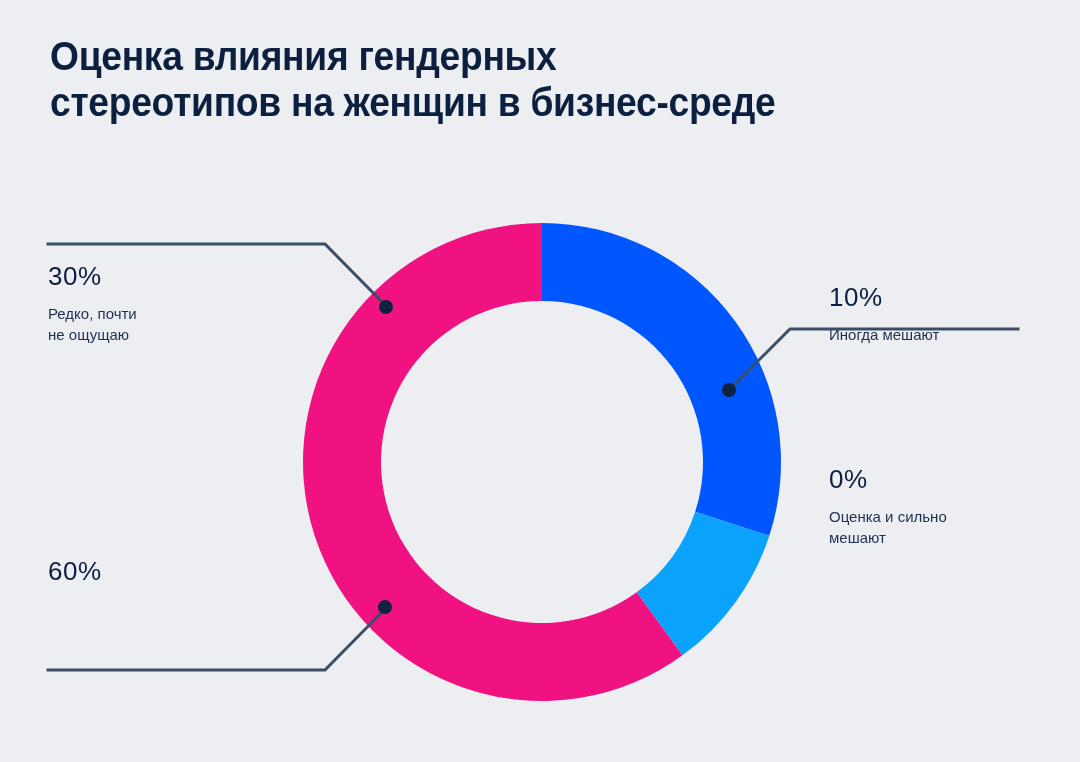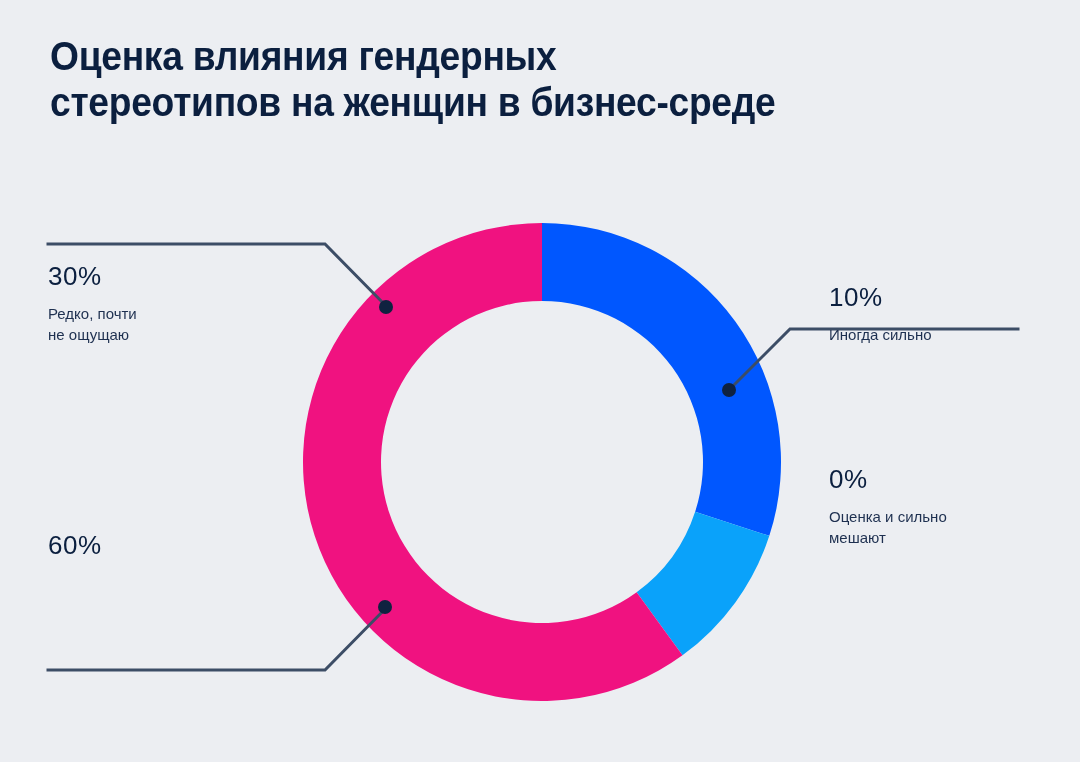--- a/index.html
+++ b/index.html
@@ -64,21 +64,21 @@
     color: #1E2F४7;
     color: #1E3050;
     font-size: 15px;
     font-weight: 400;
     line-height: 21px;
     margin-top: 6px;
     white-space: pre-line;
   }
 
   #callout-rarely   { left: 48px;  top: 255px; }
-  #callout-never    { left: 48px;  top: 524px; }
+  #callout-never    { left: 48px;  top: 550px; }
   #callout-sometimes{ left: 829px; top: 248px; margin-top: 28px; }
   #callout-often    { left: 829px; top: 458px; }
 
   
   #leaders {
     position: absolute;
     left: 0;
     top: 0;
     width: 1080px;
     height: 762px;
@@ -121,21 +121,21 @@
     <div class="desc">Редко, почти
 не ощущаю</div>
   </div>
 
   <div class="callout" id="callout-never">
     <div class="pct">60%</div>
   </div>
 
   <div class="callout" id="callout-sometimes">
     <div class="pct">10%</div>
-    <div class="desc">Иногда сильно</div>
+    <div class="desc">Иногда мешают</div>
   </div>
 
   <div class="callout" id="callout-often">
     <div class="pct">0%</div>
     <div class="desc">Оценка и сильно
 мешают</div>
   </div>
 
 </div>
 

